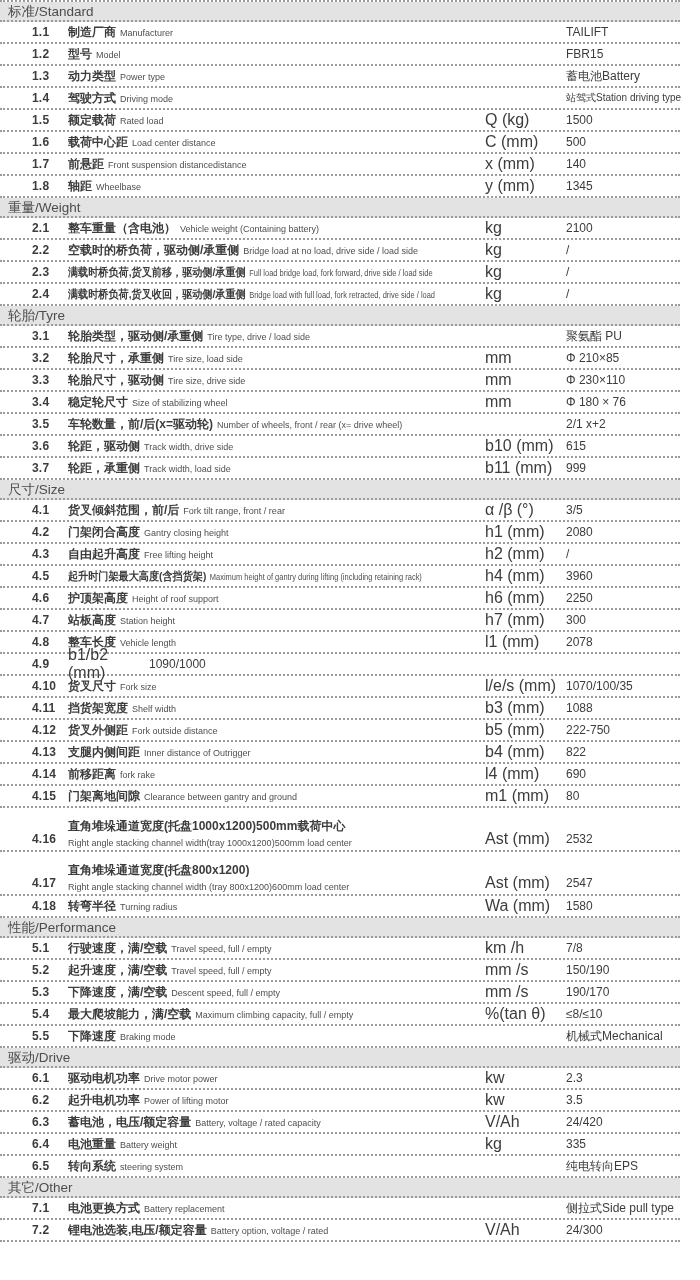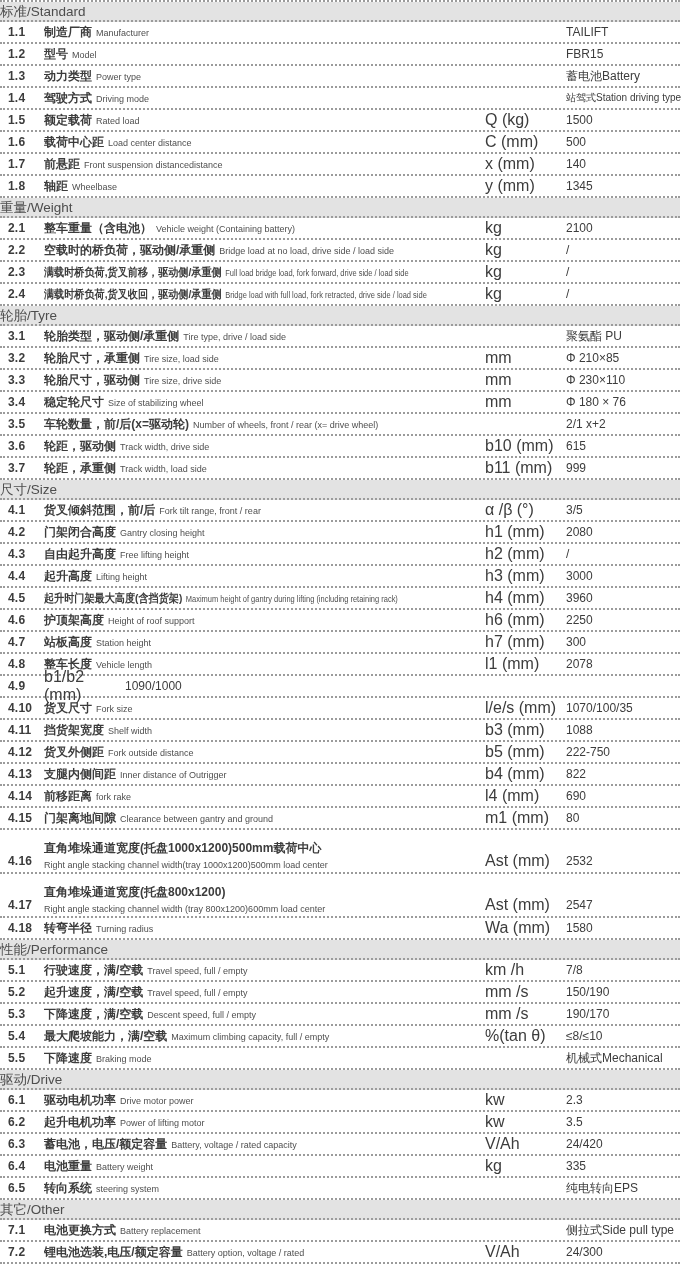--- a/index.html
+++ b/index.html
@@ -10,31 +10,32 @@
   }
   .sheet {
     width:680px; margin:0;
     border-top:2px dotted #9b9b9b;
   }
   .sec-header {
     height:20px; line-height:20px;
     background:#e3e3e3;
     border-bottom:2px dotted #9b9b9b;
     color:#4d4d4d; font-size:13.5px;
+    padding-left:8px;
     box-sizing:border-box;
   }
   .row {
     display:flex; align-items:center;
     height:20px;
     border-bottom:2px dotted #9b9b9b;
     font-size:12px;
   }
   .row .num {
     flex:none; width:36px; padding-left:8px;
-    font-weight:600; letter-spacing:0.2px;
+    font-weight:600; letter-spacing:0.2px;margin-left:24px;
   }
   .row .label {
     flex:1; min-width:0;
     white-space:nowrap; overflow:hidden;
   }
   .row .label .cn { font-weight:600; font-size:12px; }
   .row .label .en { font-size:9px; color:#4f4f4f; margin-left:4px; }
   .row .unit  { flex:none; width:81px; font-size:16px; }
   .row .value { flex:none; width:114px; font-size:12px; font-weight:500; white-space:nowrap; overflow:visible; }
   
@@ -183,26 +184,20 @@
       <span class="unit">h1 (mm)</span>
       <span class="value">2080</span>
     </div>
     <div class="row">
       <span class="num">4.3</span>
       <div class="label"><span class="cn">自由起升高度</span><span class="en">Free lifting height</span></div>
       <span class="unit">h2 (mm)</span>
       <span class="value">/</span>
     </div>
     <div class="row">
-      <span class="num">4.4</span>
-      <div class="label"><span class="cn">起升高度</span><span class="en">Lifting height</span></div>
-      <span class="unit">h3 (mm)</span>
-      <span class="value">3000</span>
-    </div>
-    <div class="row">
       <span class="num">4.5</span>
       <div class="label cram"><span class="cn">起升时门架最大高度(含挡货架)</span><span class="en">Maximum height of gantry during lifting (including retaining rack)</span></div>
       <span class="unit">h4 (mm)</span>
       <span class="value">3960</span>
     </div>
     <div class="row">
       <span class="num">4.6</span>
       <div class="label"><span class="cn">护顶架高度</span><span class="en">Height of roof support</span></div>
       <span class="unit">h6 (mm)</span>
       <span class="value">2250</span>

